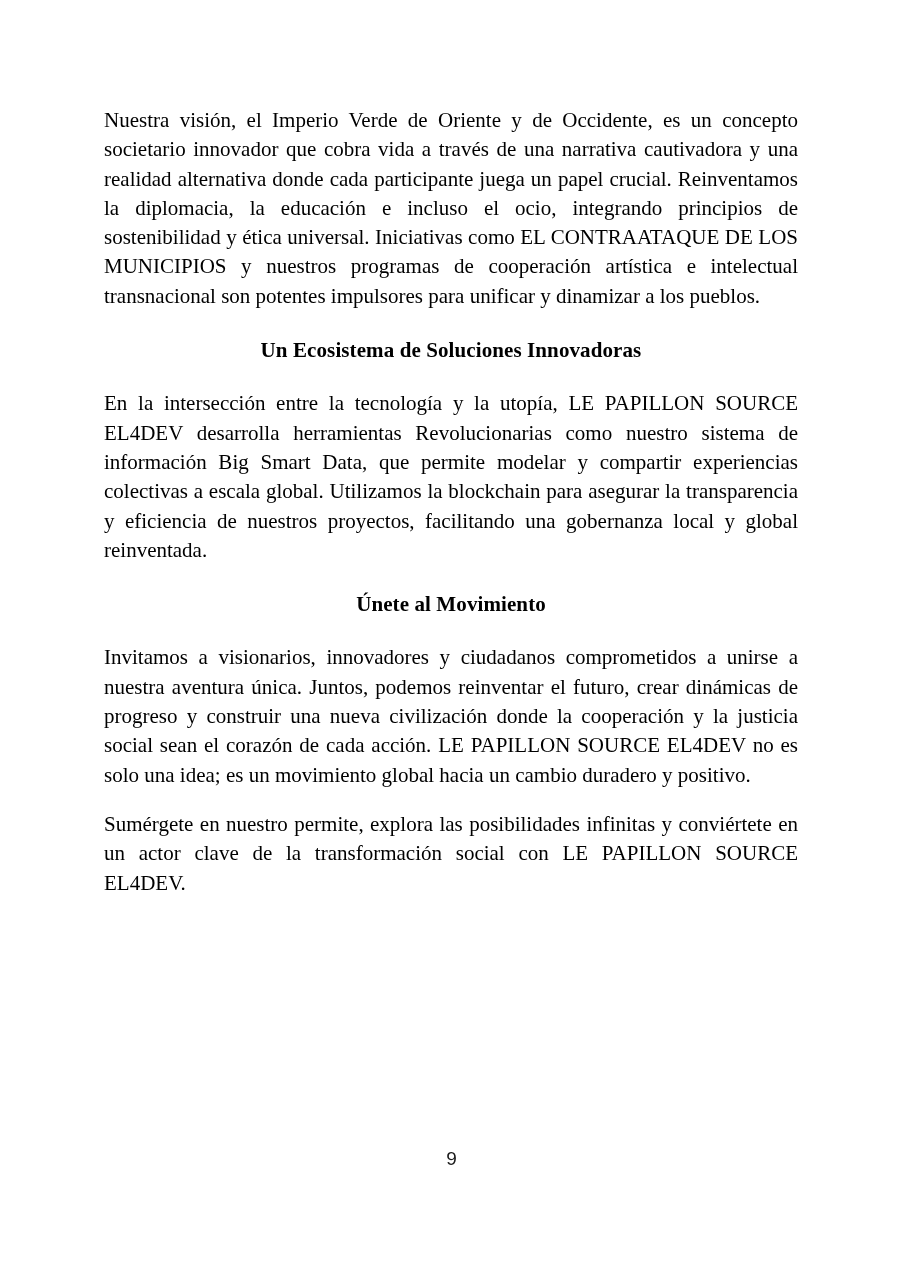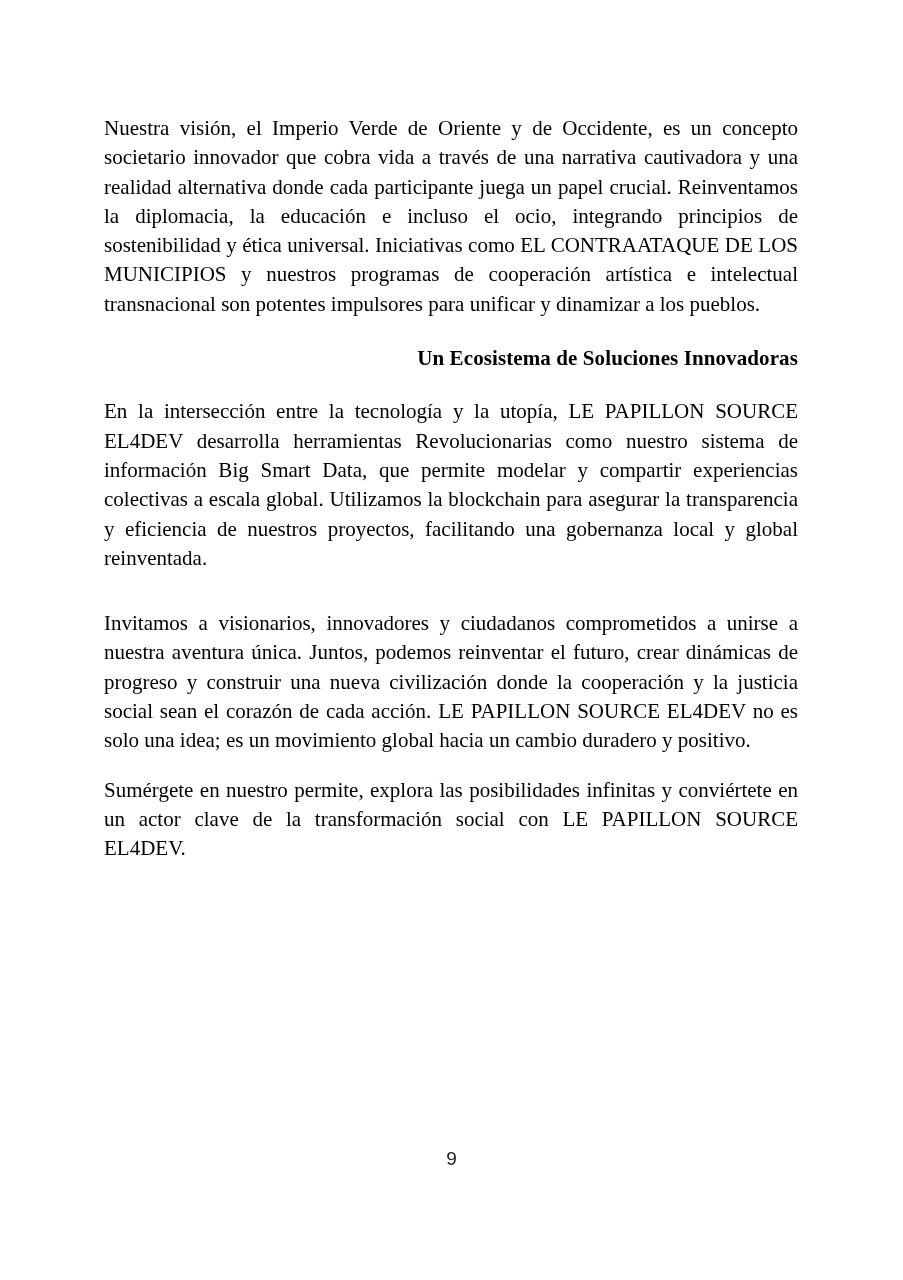--- a/index.html
+++ b/index.html
@@ -26,37 +26,37 @@
     width: 694px;
   }
 
   .body-paragraph {
     font-family: "Liberation Serif", "DejaVu Serif", serif;
     font-size: 21.0px;
     line-height: 29.3px;
     color: #000000;
     text-align: justify;
     text-justify: inter-word;
-    margin: 11px 0 20px 0;
+    margin: 3px 0 20px 0;
     letter-spacing: 0;
     word-spacing: 0;
     -webkit-font-smoothing: antialiased;
   }
 
   .body-paragraph:last-child {
     margin-bottom: 0;
   }
 
   .section-heading {
     font-family: "Liberation Serif", "DejaVu Serif", serif;
     font-size: 21.0px;
     line-height: 29.3px;
     font-weight: bold;
     color: #000000;
-    text-align: right;
+    text-align: center;
     margin: 0 0 24px 0;
     letter-spacing: 0.1px;
   }
 
   .spacer-before-heading {
     height: 5px;
   }
 
   .page-number {
     position: absolute;
@@ -80,20 +80,21 @@
     <p class="body-paragraph">Nuestra visión, el Imperio Verde de Oriente y de Occidente, es un concepto societario innovador que cobra vida a través de una narrativa cautivadora y una realidad alternativa donde cada participante juega un papel crucial. Reinventamos la diplomacia, la educación e incluso el ocio, integrando principios de sostenibilidad y ética universal. Iniciativas como EL CONTRAATAQUE DE LOS MUNICIPIOS y nuestros programas de cooperación artística e intelectual transnacional son potentes impulsores para unificar y dinamizar a los pueblos.</p>
 
     <div class="spacer-before-heading"></div>
 
     <h2 class="section-heading">Un Ecosistema de Soluciones Innovadoras</h2>
 
     <p class="body-paragraph">En la intersección entre la tecnología y la utopía, LE PAPILLON SOURCE EL4DEV desarrolla herramientas Revolucionarias como nuestro sistema de información Big Smart Data, que permite modelar y compartir experiencias colectivas a escala global. Utilizamos la blockchain para asegurar la transparencia y eficiencia de nuestros proyectos, facilitando una gobernanza local y global reinventada.</p>
 
     <div class="spacer-before-heading"></div>
 
+    <h2 class="section-heading">Únete al Movimiento</h2>
 
     <p class="body-paragraph">Invitamos a visionarios, innovadores y ciudadanos comprometidos a unirse a nuestra aventura única. Juntos, podemos reinventar el futuro, crear dinámicas de progreso y construir una nueva civilización donde la cooperación y la justicia social sean el corazón de cada acción. LE PAPILLON SOURCE EL4DEV no es solo una idea; es un movimiento global hacia un cambio duradero y positivo.</p>
 
     <p class="body-paragraph">Sumérgete en nuestro permite, explora las posibilidades infinitas y conviértete en un actor clave de la transformación social con LE PAPILLON SOURCE EL4DEV.</p>
 
   </div>
 
   <div class="page-number">9</div>
 
 </div>

